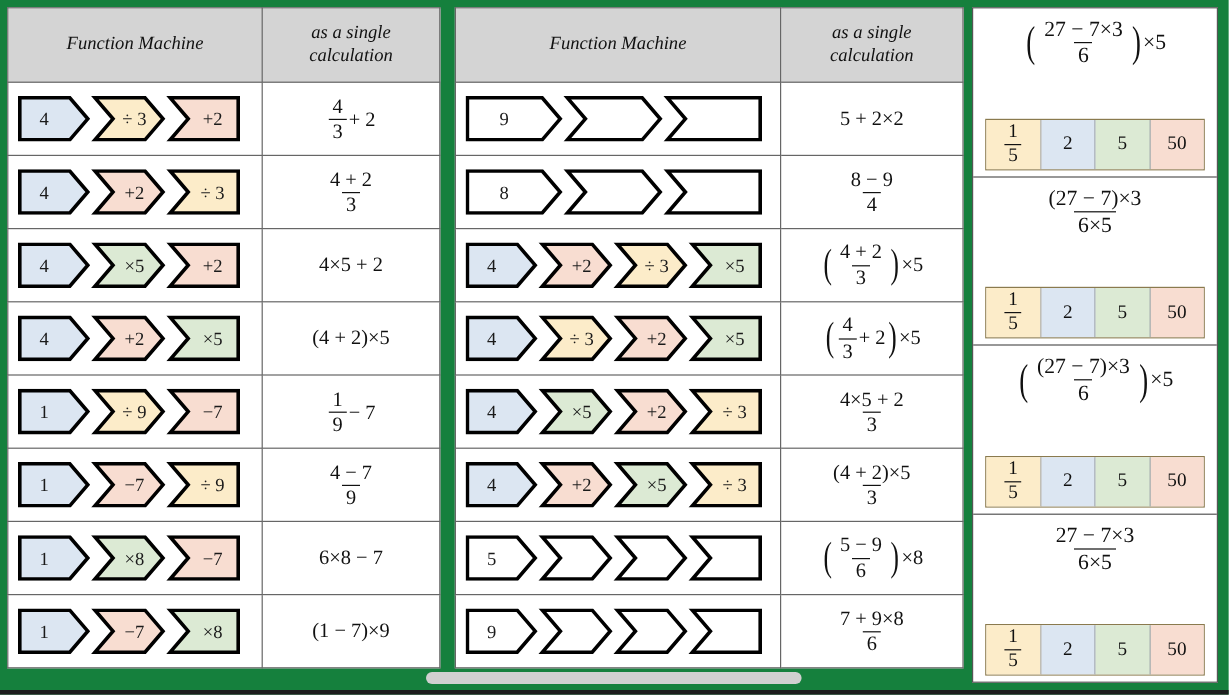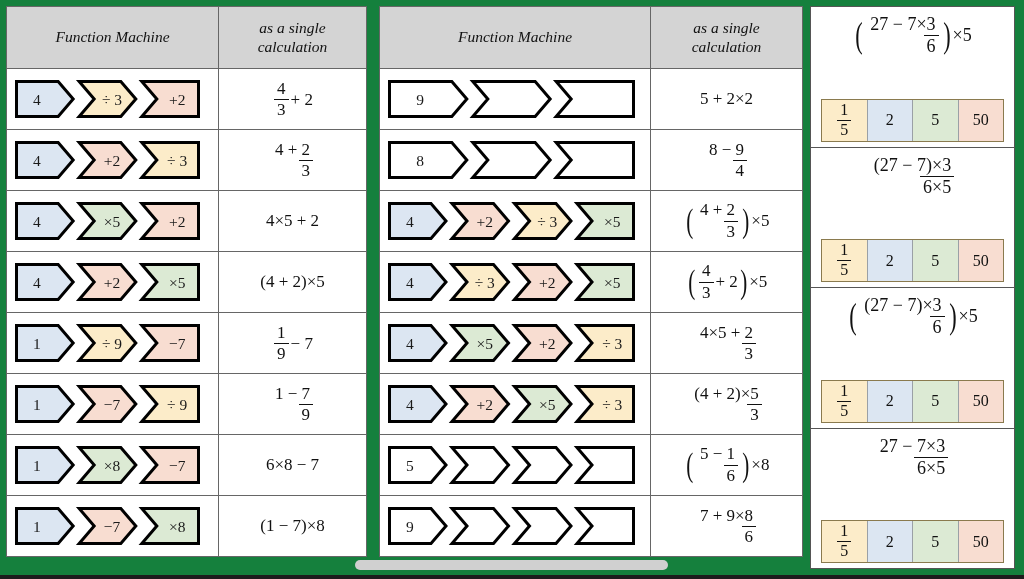--- a/index.html
+++ b/index.html
@@ -117,21 +117,21 @@
   .strip .cell:last-child { border-right: none; }
   .strip .cell.c-yellow { background: #fcecc9; }
   .strip .cell.c-blue   { background: #dce6f2; }
   .strip .cell.c-green  { background: #dcead4; }
   .strip .cell.c-pink   { background: #f8ddd1; }
 
   
   .frac {
     display: inline-flex;
     flex-direction: column;
-    align-items: flex-end;
+    align-items: center;
     vertical-align: middle;
     margin: 0 2px;
     line-height: 1.06;
   }
   .frac .num { padding: 0 3px 1px 3px; }
   .frac .den { padding: 1px 3px 0 3px; border-top: 1.3px solid #111; }
   .inline-expr { display: inline-flex; align-items: center; justify-content: center; }
   .paren {
     display: inline-block;
     font-size: 2.0em;
@@ -266,21 +266,21 @@
               <path d="M 1.5 1.5 L 43.166666666666664 1.5 L 58.166666666666664 19 L 43.166666666666664 36.5 L 1.5 36.5 Z" fill="#dce6f2" stroke="#000000" stroke-width="3" stroke-linejoin="miter"></path>
               <text x="21.833333333333332" y="24.5" text-anchor="middle" font-family="&quot;Liberation Serif&quot;, serif" font-size="15.5" fill="#1a1a1a">1</text>
               <path d="M 64.16666666666666 1.5 L 105.83333333333333 1.5 L 120.83333333333333 19 L 105.83333333333333 36.5 L 64.16666666666666 36.5 L 79.16666666666666 19 Z" fill="#f8ddd1" stroke="#000000" stroke-width="3" stroke-linejoin="miter"></path>
               <text x="96.99999999999999" y="24.5" text-anchor="middle" font-family="&quot;Liberation Serif&quot;, serif" font-size="15.5" fill="#1a1a1a">−7</text>
               <path d="M 126.83333333333333 1.5 L 183.5 1.5 L 183.5 36.5 L 126.83333333333333 36.5 L 141.83333333333331 19 Z" fill="#fcecc9" stroke="#000000" stroke-width="3" stroke-linejoin="miter"></path>
               <text x="162.16666666666666" y="24.5" text-anchor="middle" font-family="&quot;Liberation Serif&quot;, serif" font-size="15.5" fill="#1a1a1a">÷ 9</text>
             </svg>
           </td>
           <td class="calc-cell"><span class="inline-expr">
               <span class="frac">
-                <span class="num">1 − 7</span>
+                <span class="num">4 − 7</span>
                 <span class="den">9</span>
               </span>
             </span></td>
         </tr>
         <tr>
           <td class="mach-cell">
             <svg width="185" height="38" viewBox="0 0 185 38" class="machine-svg">
               <path d="M 1.5 1.5 L 43.166666666666664 1.5 L 58.166666666666664 19 L 43.166666666666664 36.5 L 1.5 36.5 Z" fill="#dce6f2" stroke="#000000" stroke-width="3" stroke-linejoin="miter"></path>
               <text x="21.833333333333332" y="24.5" text-anchor="middle" font-family="&quot;Liberation Serif&quot;, serif" font-size="15.5" fill="#1a1a1a">1</text>
               <path d="M 64.16666666666666 1.5 L 105.83333333333333 1.5 L 120.83333333333333 19 L 105.83333333333333 36.5 L 64.16666666666666 36.5 L 79.16666666666666 19 Z" fill="#dcead4" stroke="#000000" stroke-width="3" stroke-linejoin="miter"></path>
@@ -298,21 +298,21 @@
             <svg width="185" height="38" viewBox="0 0 185 38" class="machine-svg">
               <path d="M 1.5 1.5 L 43.166666666666664 1.5 L 58.166666666666664 19 L 43.166666666666664 36.5 L 1.5 36.5 Z" fill="#dce6f2" stroke="#000000" stroke-width="3" stroke-linejoin="miter"></path>
               <text x="21.833333333333332" y="24.5" text-anchor="middle" font-family="&quot;Liberation Serif&quot;, serif" font-size="15.5" fill="#1a1a1a">1</text>
               <path d="M 64.16666666666666 1.5 L 105.83333333333333 1.5 L 120.83333333333333 19 L 105.83333333333333 36.5 L 64.16666666666666 36.5 L 79.16666666666666 19 Z" fill="#f8ddd1" stroke="#000000" stroke-width="3" stroke-linejoin="miter"></path>
               <text x="96.99999999999999" y="24.5" text-anchor="middle" font-family="&quot;Liberation Serif&quot;, serif" font-size="15.5" fill="#1a1a1a">−7</text>
               <path d="M 126.83333333333333 1.5 L 183.5 1.5 L 183.5 36.5 L 126.83333333333333 36.5 L 141.83333333333331 19 Z" fill="#dcead4" stroke="#000000" stroke-width="3" stroke-linejoin="miter"></path>
               <text x="162.16666666666666" y="24.5" text-anchor="middle" font-family="&quot;Liberation Serif&quot;, serif" font-size="15.5" fill="#1a1a1a">×8</text>
             </svg>
           </td>
           <td class="calc-cell"><span class="inline-expr">
-              <span>(1 − 7)×8</span>
+              <span>(1 − 7)×9</span>
             </span></td>
         </tr>
       </tbody>
   </table>
 
   <table class="fm-table" id="tbl2">
     <colgroup>
         <col class="c1">
         <col class="c2">
       </colgroup>
@@ -445,21 +445,21 @@
               <path d="M 1.5 1.5 L 43 1.5 L 58 19 L 43 36.5 L 1.5 36.5 Z" fill="#ffffff" stroke="#000000" stroke-width="3" stroke-linejoin="miter"></path>
               <text x="21.75" y="24.5" text-anchor="middle" font-family="&quot;Liberation Serif&quot;, serif" font-size="15.5" fill="#1a1a1a">5</text>
               <path d="M 64 1.5 L 105.5 1.5 L 120.5 19 L 105.5 36.5 L 64 36.5 L 79 19 Z" fill="#ffffff" stroke="#000000" stroke-width="3" stroke-linejoin="miter"></path>
               <path d="M 126.5 1.5 L 168 1.5 L 183 19 L 168 36.5 L 126.5 36.5 L 141.5 19 Z" fill="#ffffff" stroke="#000000" stroke-width="3" stroke-linejoin="miter"></path>
               <path d="M 189 1.5 L 245.5 1.5 L 245.5 36.5 L 189 36.5 L 204 19 Z" fill="#ffffff" stroke="#000000" stroke-width="3" stroke-linejoin="miter"></path>
             </svg>
           </td>
           <td class="calc-cell"><span class="inline-expr">
               <span class="paren">(</span>
               <span class="frac">
-                <span class="num">5 − 1</span>
+                <span class="num">5 − 9</span>
                 <span class="den">6</span>
               </span>
               <span class="paren">)</span>
               <span>×8</span>
             </span></td>
         </tr>
         <tr>
           <td class="mach-cell">
             <svg width="247" height="38" viewBox="0 0 247 38" class="machine-svg">
               <path d="M 1.5 1.5 L 43 1.5 L 58 19 L 43 36.5 L 1.5 36.5 Z" fill="#ffffff" stroke="#000000" stroke-width="3" stroke-linejoin="miter"></path>

